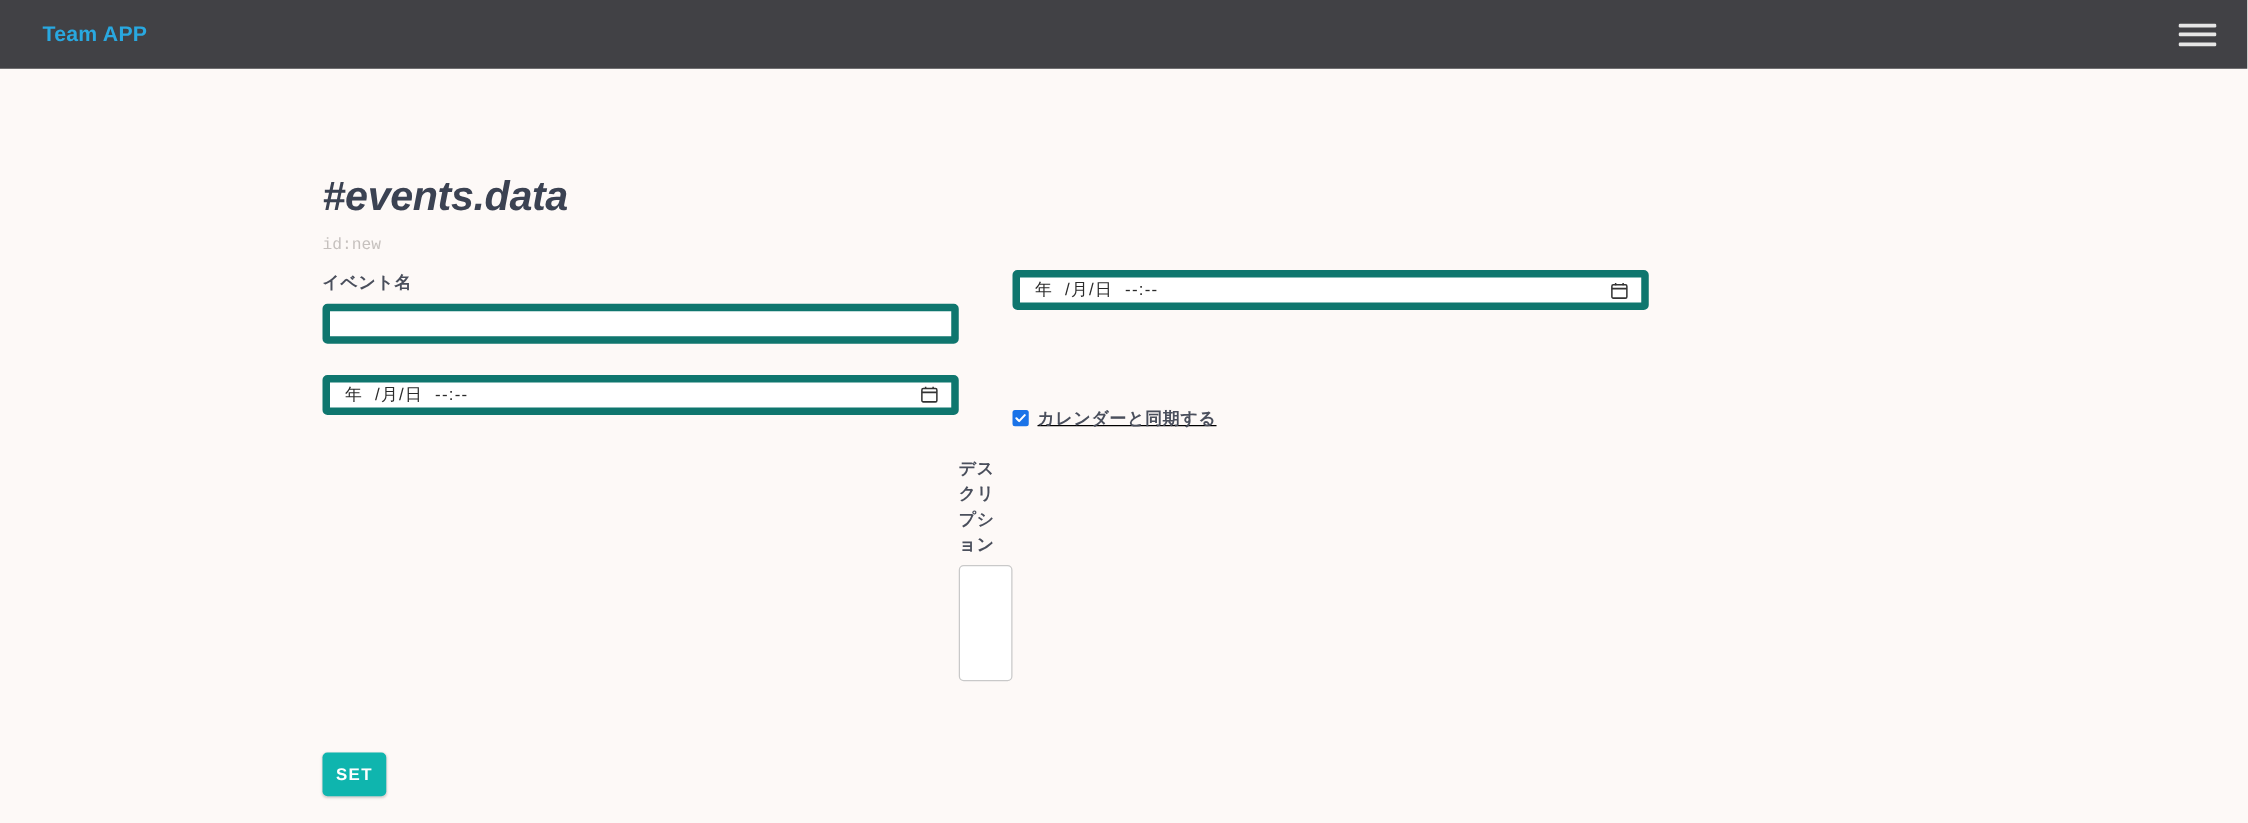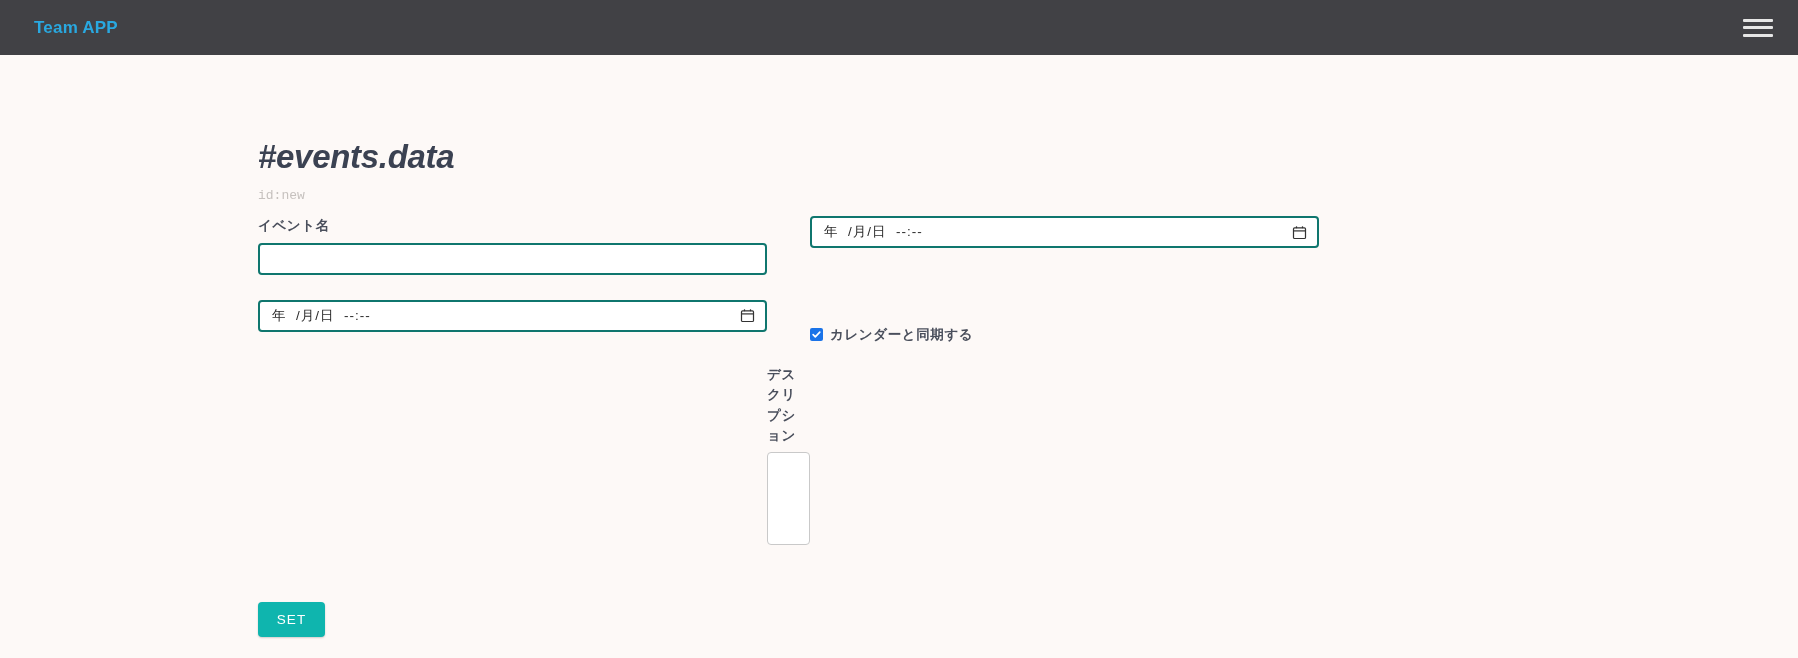--- a/index.html
+++ b/index.html
@@ -91,21 +91,21 @@
     letter-spacing: .6px;
     margin-bottom: 6px;
     line-height: 1.5;
   }
 
   .text-input,
   .select-input,
   .dt-input {
     width: 100%;
     height: 32px;
-    border: 2px solid #0f766e;
+    border: 6px solid #0f766e;
     border-radius: 4px;
     background: #ffffff;
     font-size: 13.5px;
     color: #333;
     padding: 0 10px;
     font-family: "Liberation Sans", "DejaVu Sans", sans-serif;
     outline: none;
     display: flex;
     align-items: center;
   }
@@ -142,20 +142,21 @@
 
   .row-gap { height: 25px; }
   .row-gap-sm { height: 24px; }
 
   
   .check-row {
     display: flex;
     align-items: center;
     gap: 7px;
     padding-top: 28px;
+    text-decoration: underline;
   }
   .checkbox {
     width: 13px;
     height: 13px;
     border-radius: 2px;
     background: #1a73e8;
     display: flex;
     align-items: center;
     justify-content: center;
     flex: 0 0 auto;
@@ -171,23 +172,23 @@
   }
 
   
   .submit-wrap { padding-top: 57px; }
   .set-button {
     background: #0fb5ae;
     color: #ffffff;
     border: none;
     border-radius: 4px;
     font-size: 13.5px;
-    font-weight: normal;
+    font-weight: bold;
     letter-spacing: 1.1px;
-    width: 67px;
+    width: 51px;
     height: 35px;
     cursor: pointer;
     font-family: "Liberation Sans", "DejaVu Sans", sans-serif;
     box-shadow: 0 1px 2px rgba(0,0,0,.18);
   }
 </style>
 </head>
 <body>
 
 <div class="appbar">

